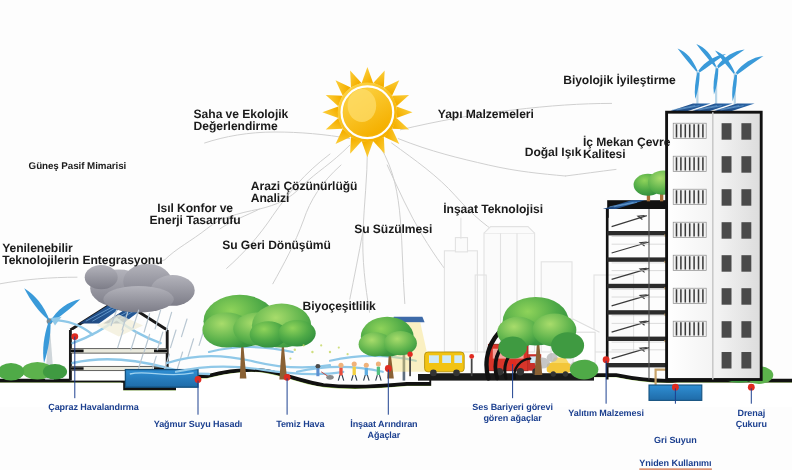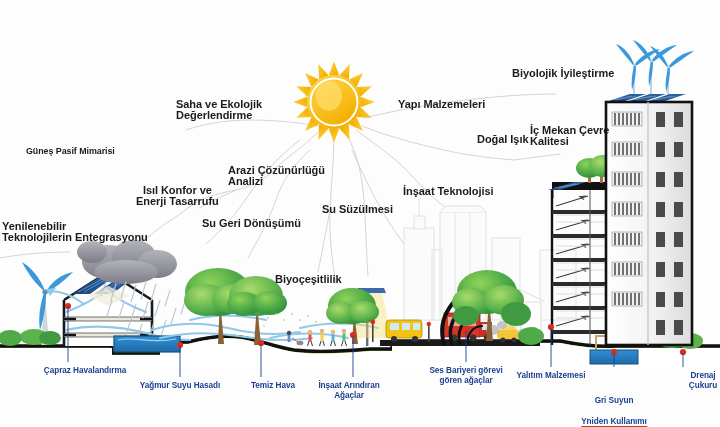--- a/index.html
+++ b/index.html
@@ -639,15 +639,15 @@
 Ağaçlar</div>
   <div class="blbl" style="left:466px; top:366px;">Ses Bariyeri görevi
 gören ağaçlar</div>
   <div class="blbl" style="left:551px; top:371px;">Yalıtım Malzemesi</div>
 
   <div class="blbl" style="left:614px; top:386px;">
     <span>Gri Suyun</span><br>
     <span class="und">Yniden Kullanımı</span>
   </div>
 
-  <div class="blbl" style="left:683px; top:371px;margin-left:20px;">Drenaj Çukuru</div>
+  <div class="blbl" style="left:683px; top:371px;">Drenaj Çukuru</div>
 
 </div>
 
 </body></html>

